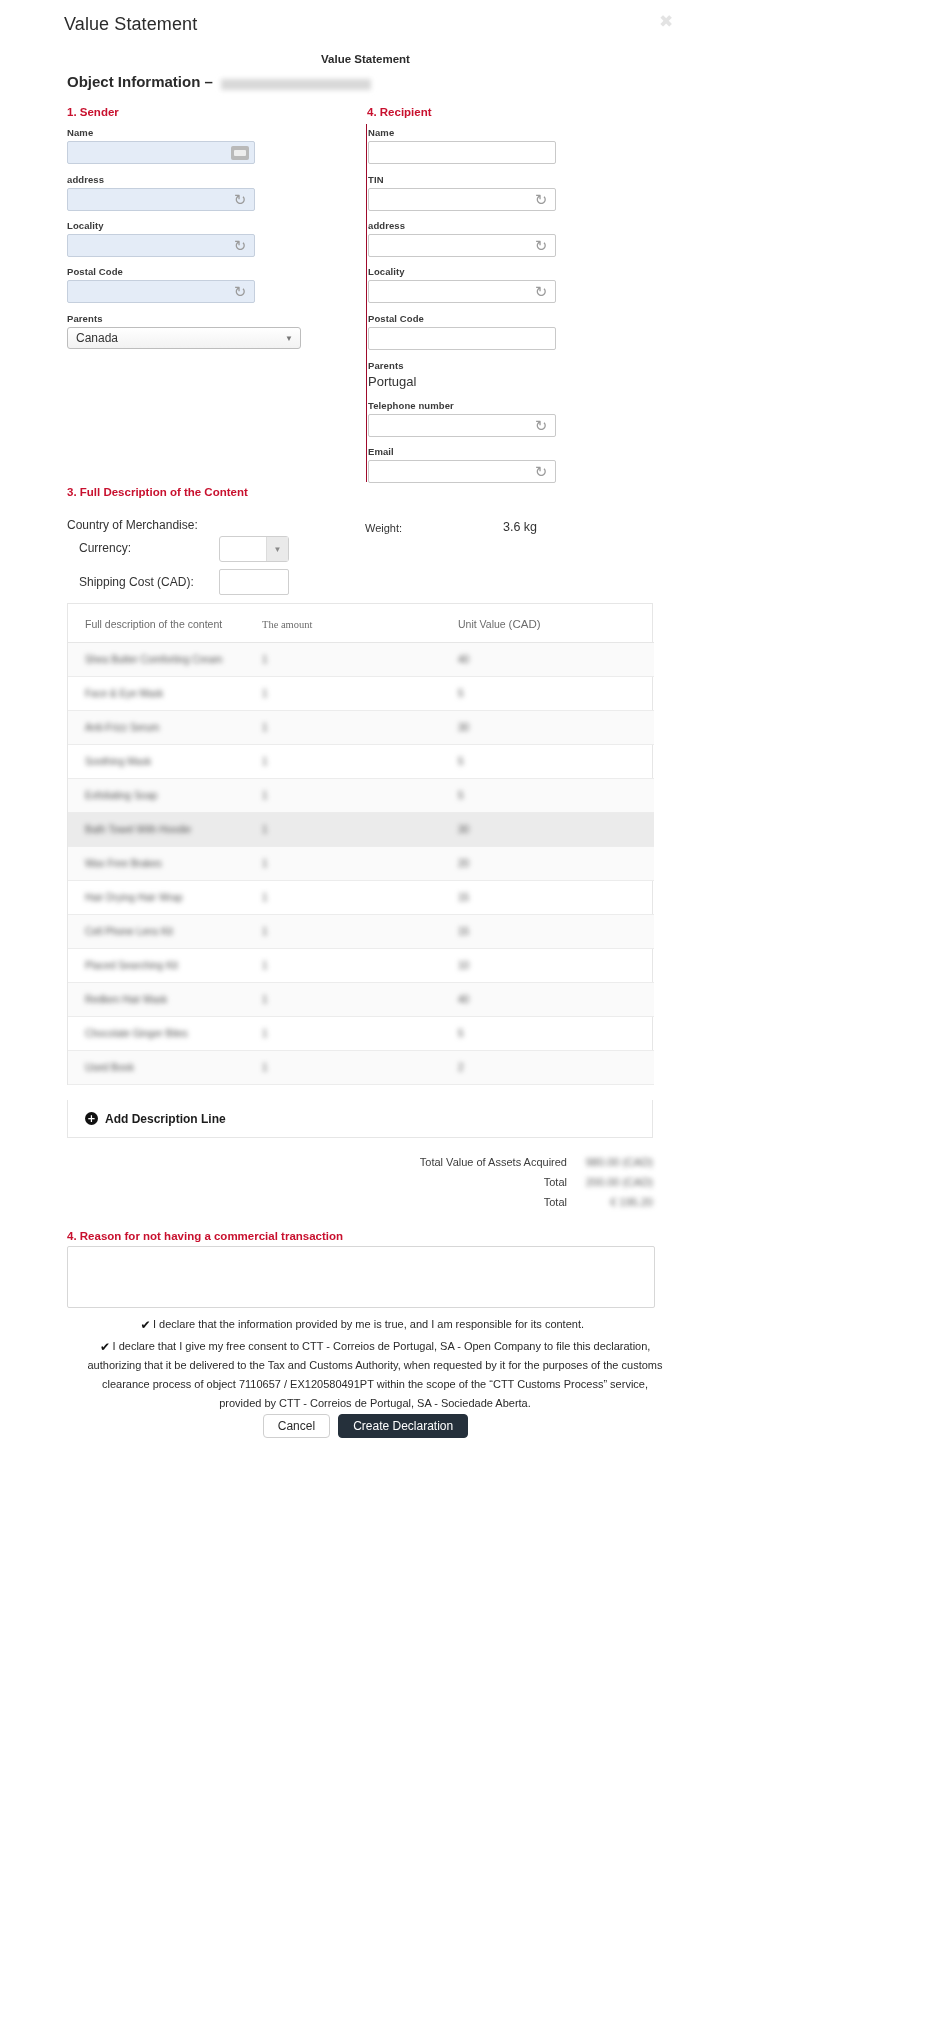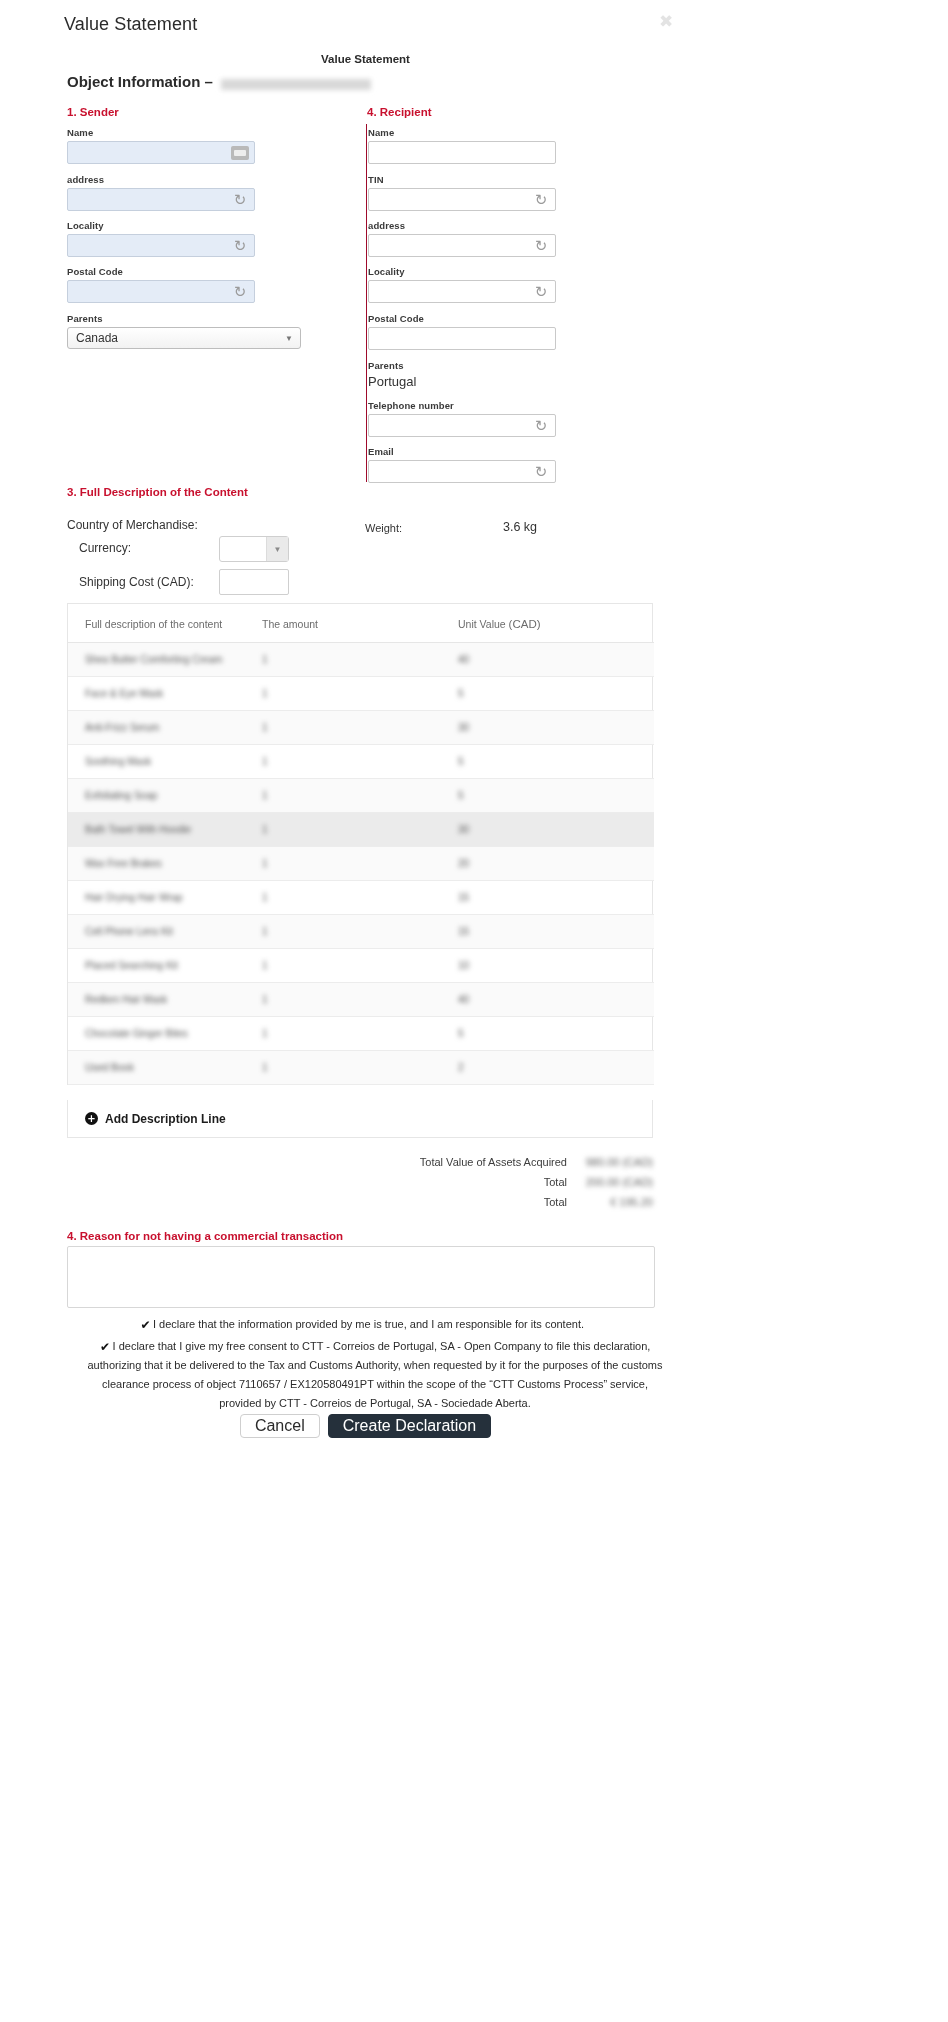--- a/index.html
+++ b/index.html
@@ -117,21 +117,21 @@
   .table-wrap {
     position:absolute; left:67px; top:603px; width:586px;
     border:1px solid #e6e6e6; border-bottom:none; background:#fff;
   }
   .tbl { width:100%; border-collapse:collapse; table-layout:fixed; }
   .tbl th {
     text-align:left; font-size:10.5px; font-weight:400; color:#6c6c6c;
     padding:14px 0 12px 0; border-bottom:1px solid #e6e6e6;
   }
   .tbl th.c1 { padding-left:17px; width:194px; }
-  .tbl th.c2 { width:196px; }
+  .tbl th.c2 { width:196px;font-family:Liberation Serif, serif; }
   .tbl th.c3 { width:196px; }
   .tbl th .unit-cur { font-size:11.5px; color:#6c6c6c; }
   .tbl td {
     font-size:10px; color:#777; padding:11px 0; border-bottom:1px solid #ececec;
   }
   .tbl td.c1 { padding-left:17px; }
   .tbl tr.alt td { background:#fafafa; }
   .tbl tr.hov td { background:#ebebeb; }
   .cell-blur { filter:blur(2.8px); color:#555; display:inline-block; }
 
@@ -167,21 +167,21 @@
   .decl2 { top:1337px;margin-left:13px; }
   .chk {
     display:inline-block; width:11px; height:11px; margin-right:2px;
     vertical-align:-1px; position:relative; color:#111;
     font-family:"DejaVu Sans", sans-serif; font-size:12px; line-height:11px;
   }
 
   
   .btn-row { position:absolute; left:0; top:1414px; width:731px; display:flex; justify-content:center; gap:8px; }
   .btn {
-    font-size:16px; border-radius:4px; padding:0 14px; height:24px;
+    font-size:12px; border-radius:4px; padding:0 14px; height:24px;
     display:flex; align-items:center; cursor:pointer;
   }
   .btn-cancel { background:#fff; border:1px solid #cfcfcf; color:#2b2b2b; }
   .btn-primary { background:#25303b; border:1px solid #25303b; color:#fff; }
 </style>
 </head>
 <body>
 
 <div class="modal">
 

